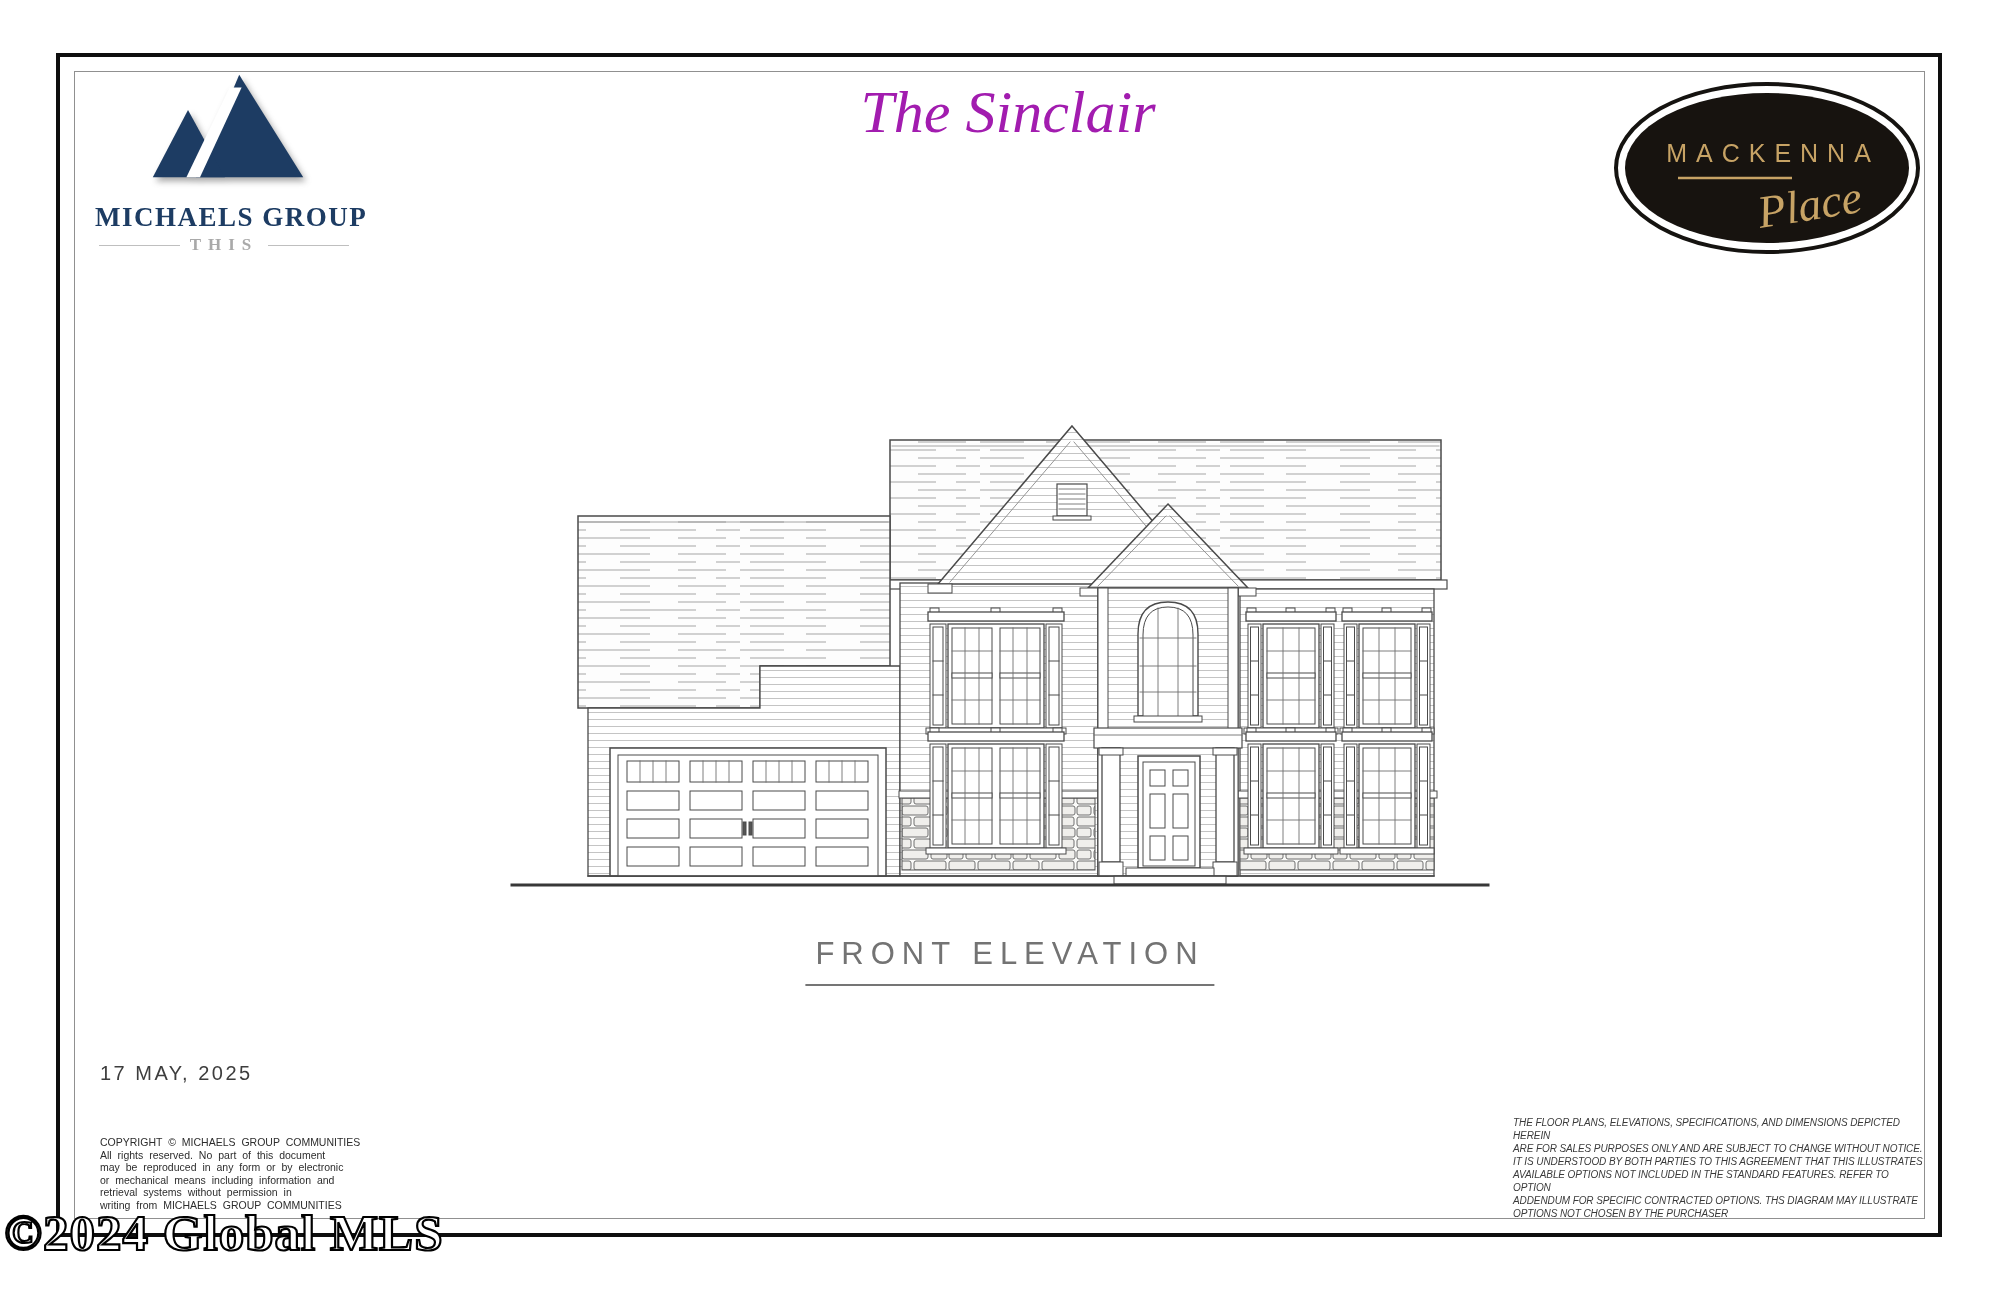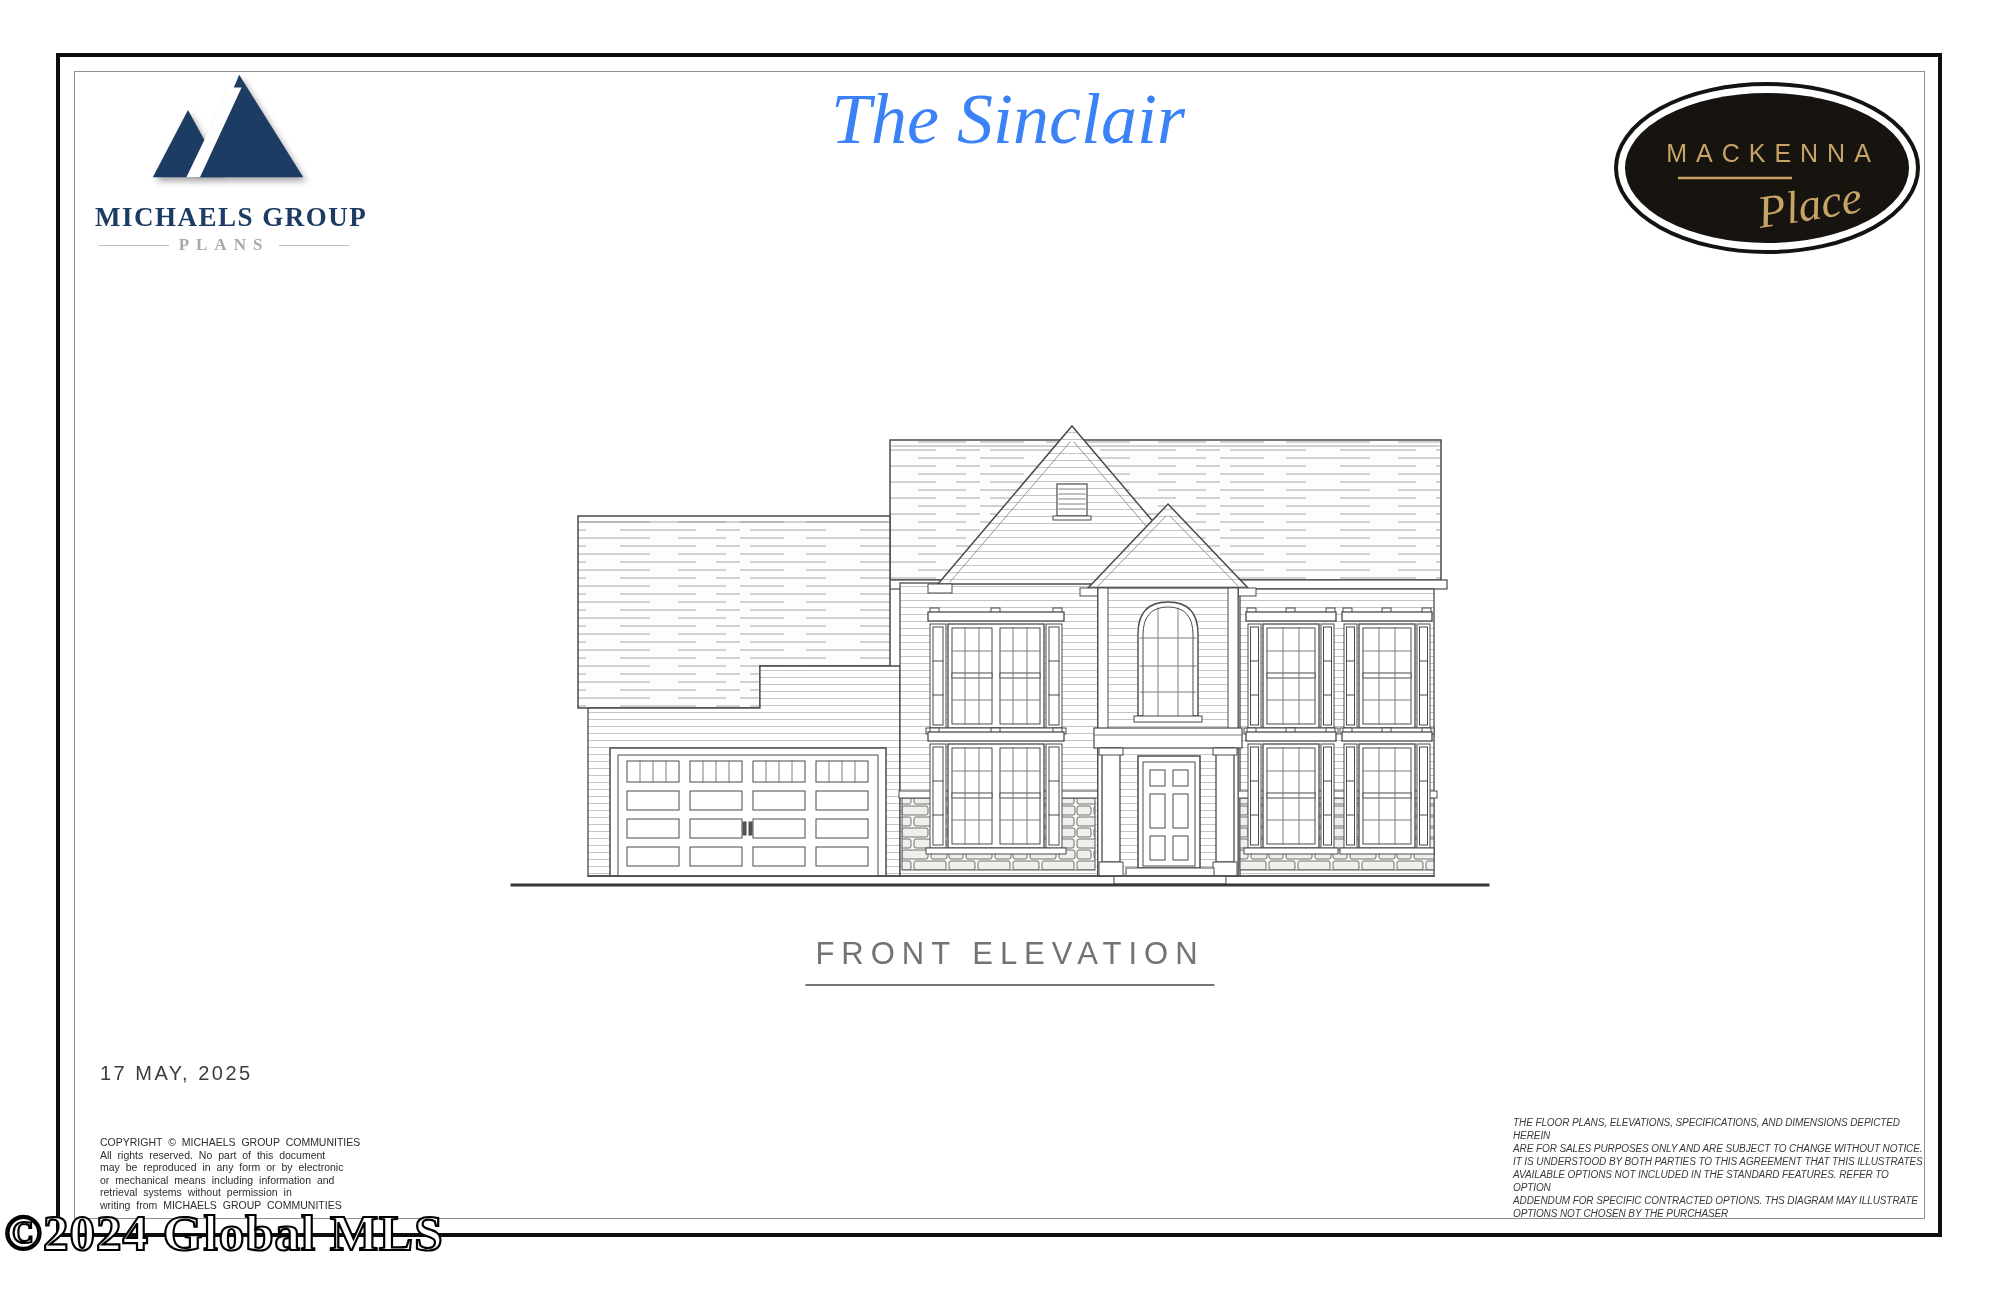--- a/index.html
+++ b/index.html
@@ -14,22 +14,22 @@
   .logo{position:absolute;left:95px;top:70px;width:258px;text-align:center;z-index:2;}
   .logo svg{display:block;margin:0 auto;filter:drop-shadow(3px 4px 3px rgba(60,60,60,.45));}
   .logo-name{font-family:"Liberation Serif",serif;font-weight:bold;font-size:27px;
              letter-spacing:1.5px;color:#1d3c63;white-space:nowrap;margin-top:20px;}
   .logo-homes{display:flex;align-items:center;gap:10px;margin-top:2px;padding:0 4px;}
   .logo-homes .rule{flex:1;height:0;border-top:1.5px solid #bfbfbf;}
   .logo-division{font-family:"Liberation Serif",serif;font-size:17px;letter-spacing:7px;
                  color:#a9a9a9;font-weight:bold;}
   
   .plan-title{position:absolute;left:1008px;top:78px;transform:translateX(-50%);
-              font-family:"Liberation Serif",serif;font-style:italic;font-size:72px;
-              color:#3b82f6;white-space:nowrap;z-index:2;}
+              font-family:"Liberation Serif",serif;font-style:italic;font-size:60px;
+              color:#a21caf;white-space:nowrap;z-index:2;}
   
   .badge{position:absolute;left:1610px;top:78px;z-index:2;}
   
   .house{position:absolute;left:500px;top:398px;z-index:2;}
   
   .drawing-label{position:absolute;left:1010px;top:936px;transform:translateX(-50%);
                  font-size:31px;letter-spacing:7px;color:#737373;white-space:nowrap;
                  border-bottom:2px solid #757575;padding:0 10px 12px 10px;z-index:2;}
   
   .drawing-date{position:absolute;left:100px;top:1062px;font-size:20px;letter-spacing:2.5px;
@@ -55,21 +55,21 @@
 
   <div class="logo">
     <svg width="168" height="112" viewBox="0 0 210 140">
       <polygon points="124,6 204,134 70,134" fill="#1d3c63"></polygon>
       <polygon points="60,50 106,134 16,134" fill="#1d3c63"></polygon>
       <polygon points="112,22 127,22 75,134 58,134" fill="#ffffff"></polygon>
     </svg>
     <div class="logo-name">MICHAELS GROUP</div>
     <div class="logo-homes">
       <span class="rule"></span>
-      <span class="logo-division">PLANS</span>
+      <span class="logo-division">THIS</span>
       <span class="rule"></span>
     </div>
   </div>
 
   <div class="plan-title">The Sinclair</div>
 
   <div class="badge">
     <svg width="314" height="180" viewBox="0 0 314 180">
       <ellipse cx="157" cy="90" rx="151" ry="84" fill="#ffffff" stroke="#151310" stroke-width="4"></ellipse>
       <ellipse cx="157" cy="90" rx="142" ry="75" fill="#17130f"></ellipse>

